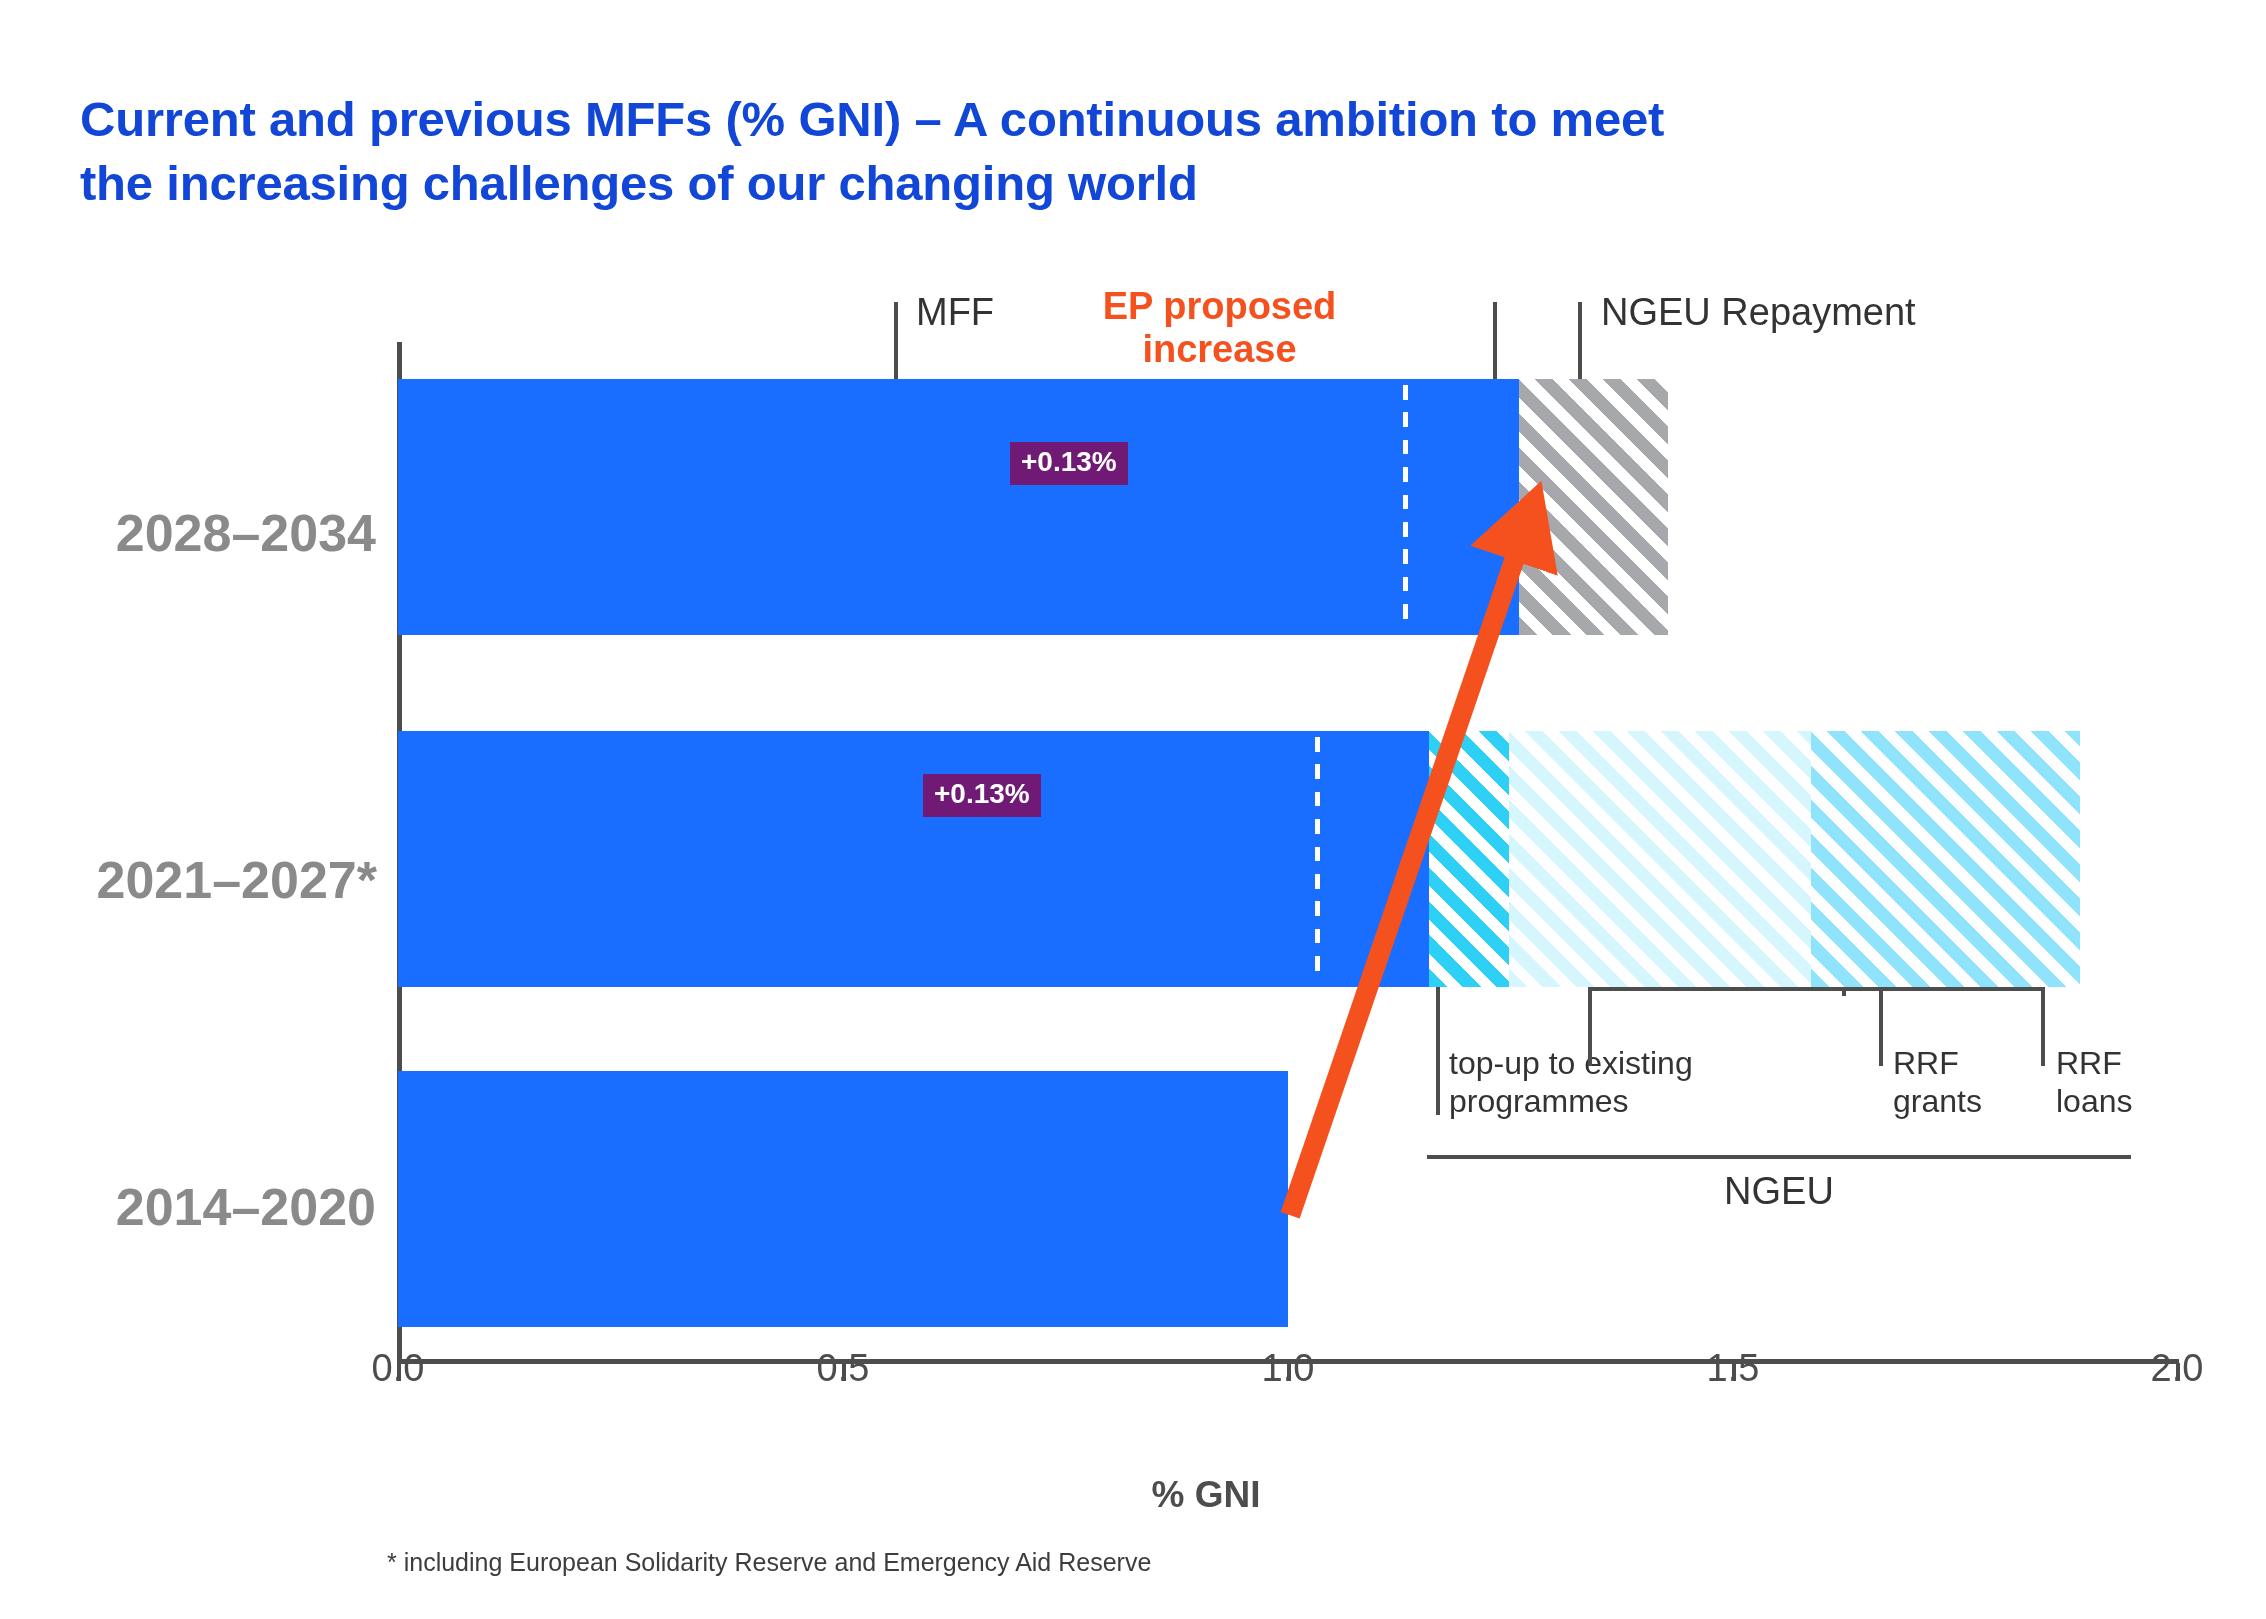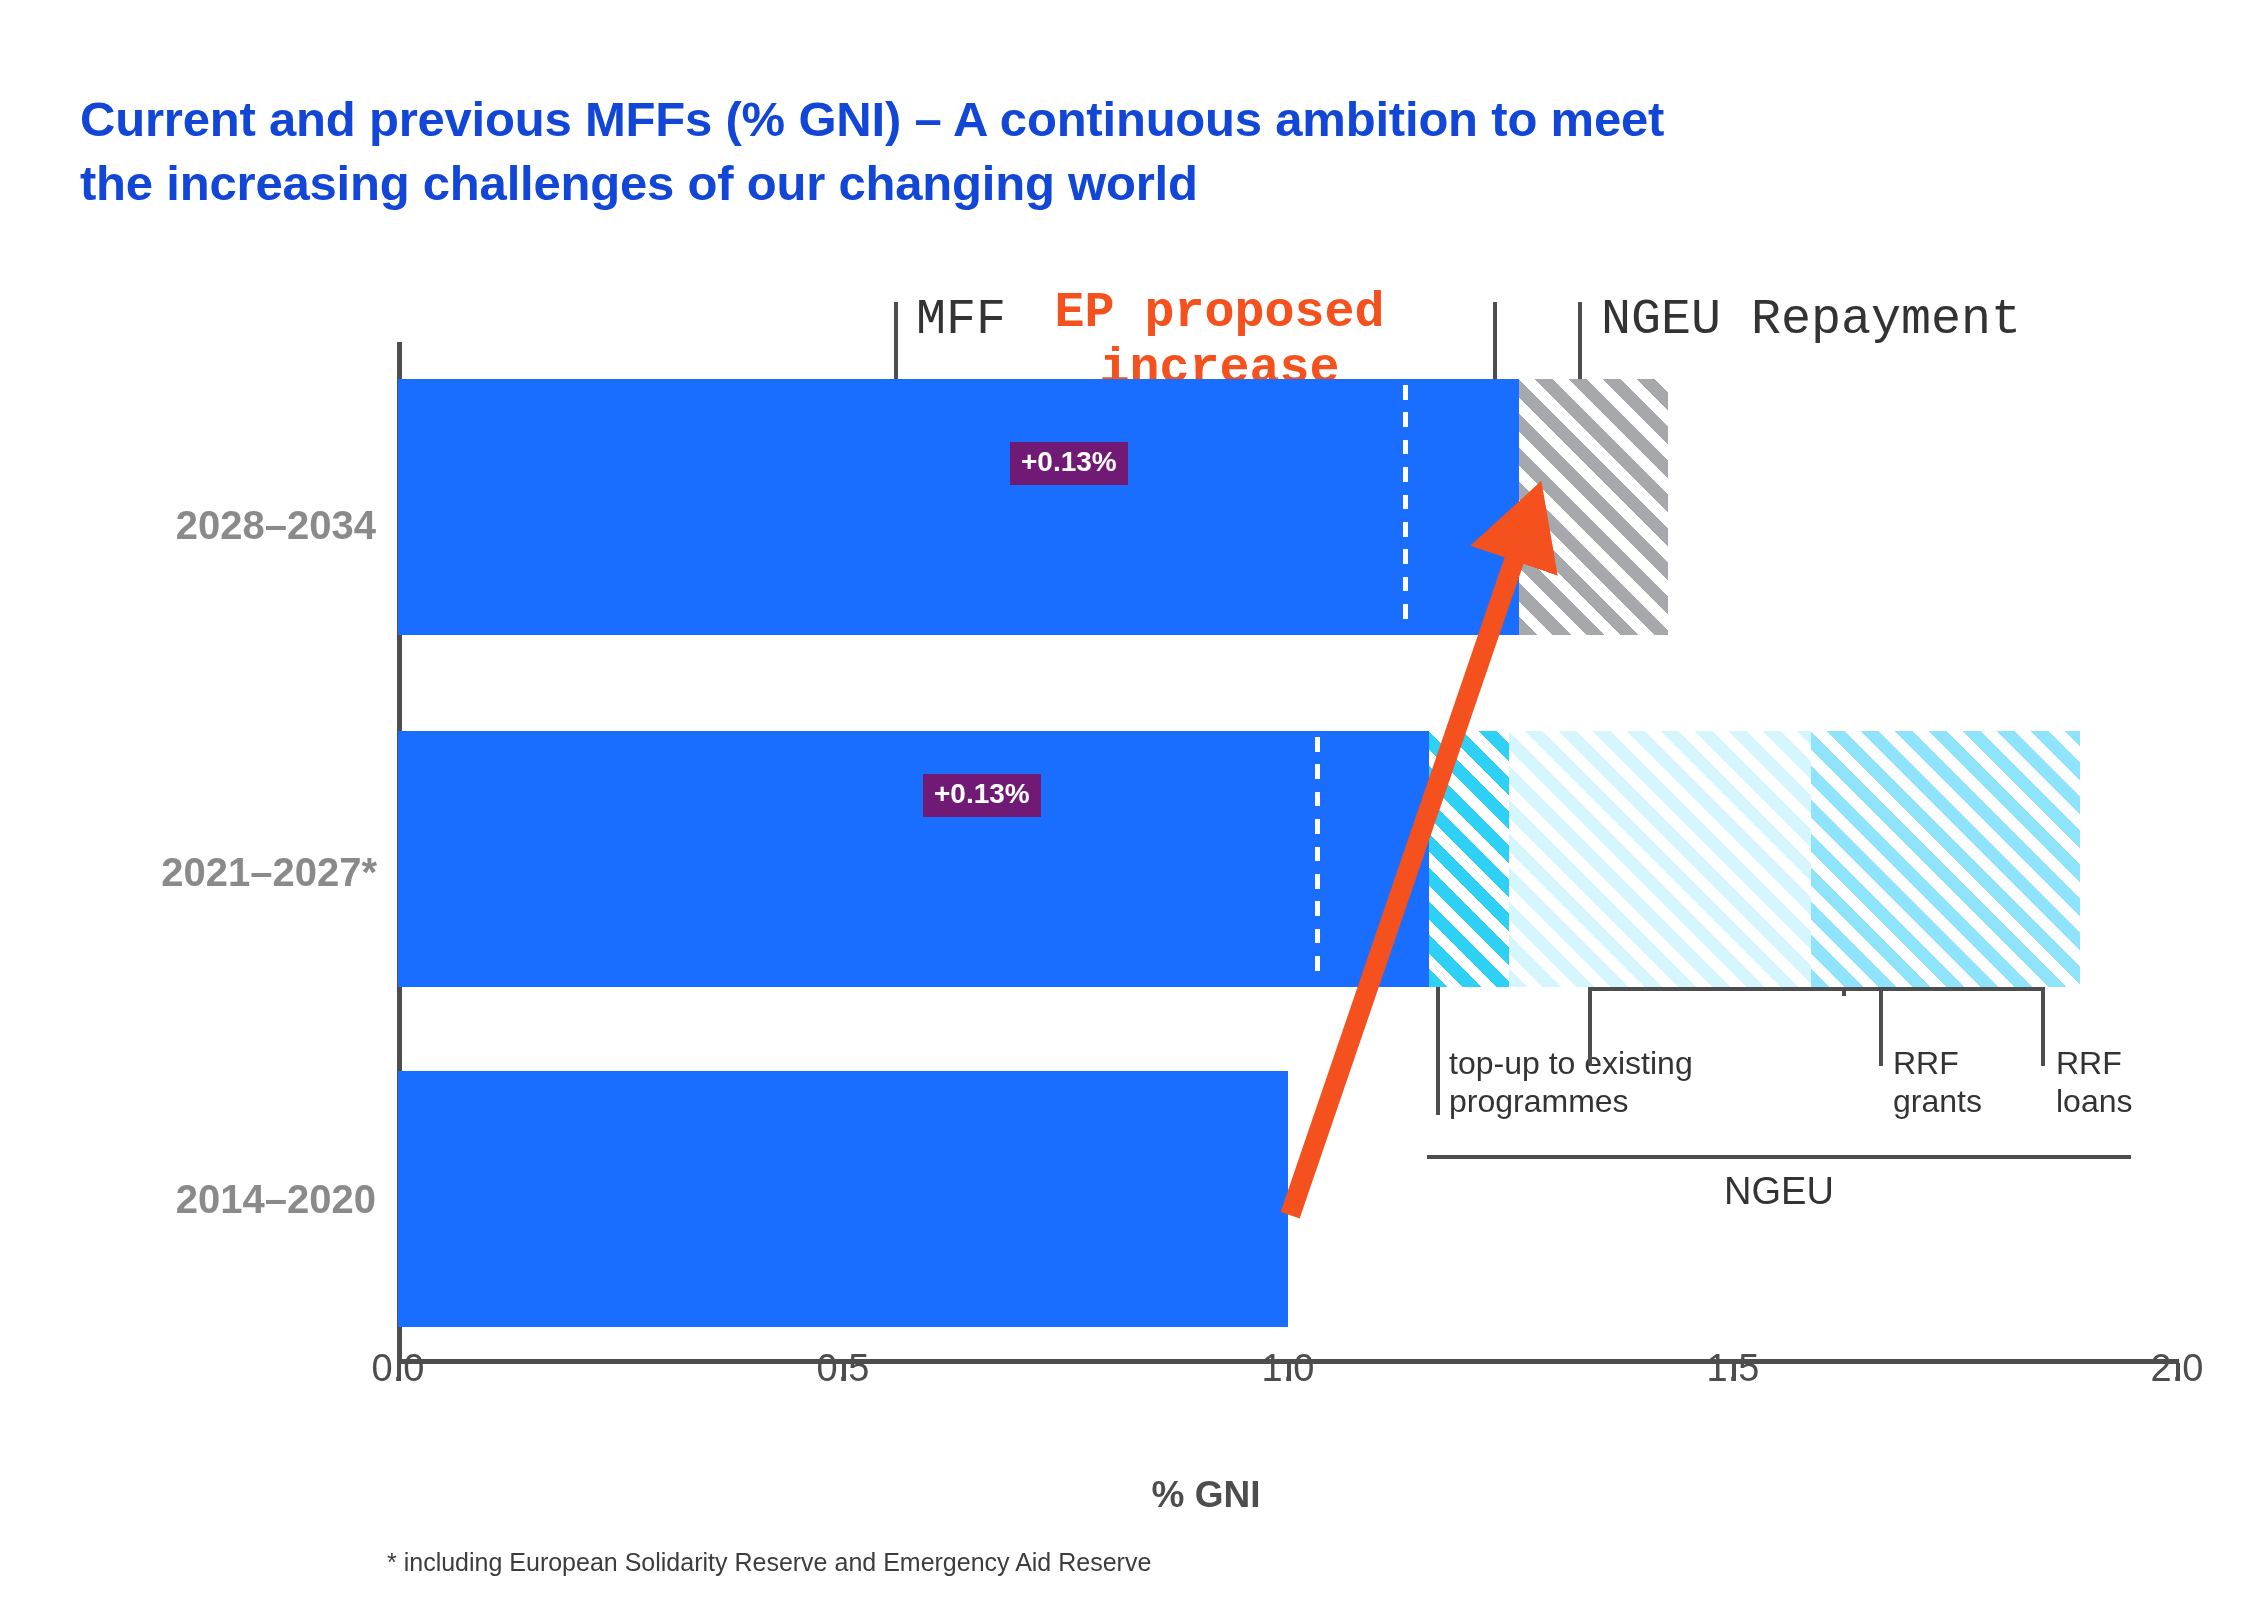--- a/index.html
+++ b/index.html
@@ -141,21 +141,21 @@
     font-weight: bold;
     padding: 6.4px 11px 8.2px 11px;
     white-space: nowrap;
     line-height: 1;
   }
 
   
   .y-label {
     position: absolute;
     right: 2224px; 
-    font-size: 40px;
+    font-size: 52px;
     font-weight: bold;
     color: #8a8a8a;
     white-space: nowrap;
     text-align: right;
   }
 
   
   .x-tick {
     position: absolute;
     top: 1363px;
@@ -185,24 +185,23 @@
     top: 1548px;
     left: 387px;
     font-size: 25px;
     color: #3d3d3d;
     white-space: nowrap;
   }
 
   
   .top-ann {
     position: absolute;
-    font-size: 50px;
+    font-size: 38px;
     color: #333;
     white-space: nowrap;
-    font-family: Liberation Mono, monospace;
   }
   .top-ann.accent {
     color: #f4511e;
     font-weight: bold;
     text-align: right;
     line-height: 1.12;
   }
   .ann-tick {
     position: absolute;
     width: 3.7px;

